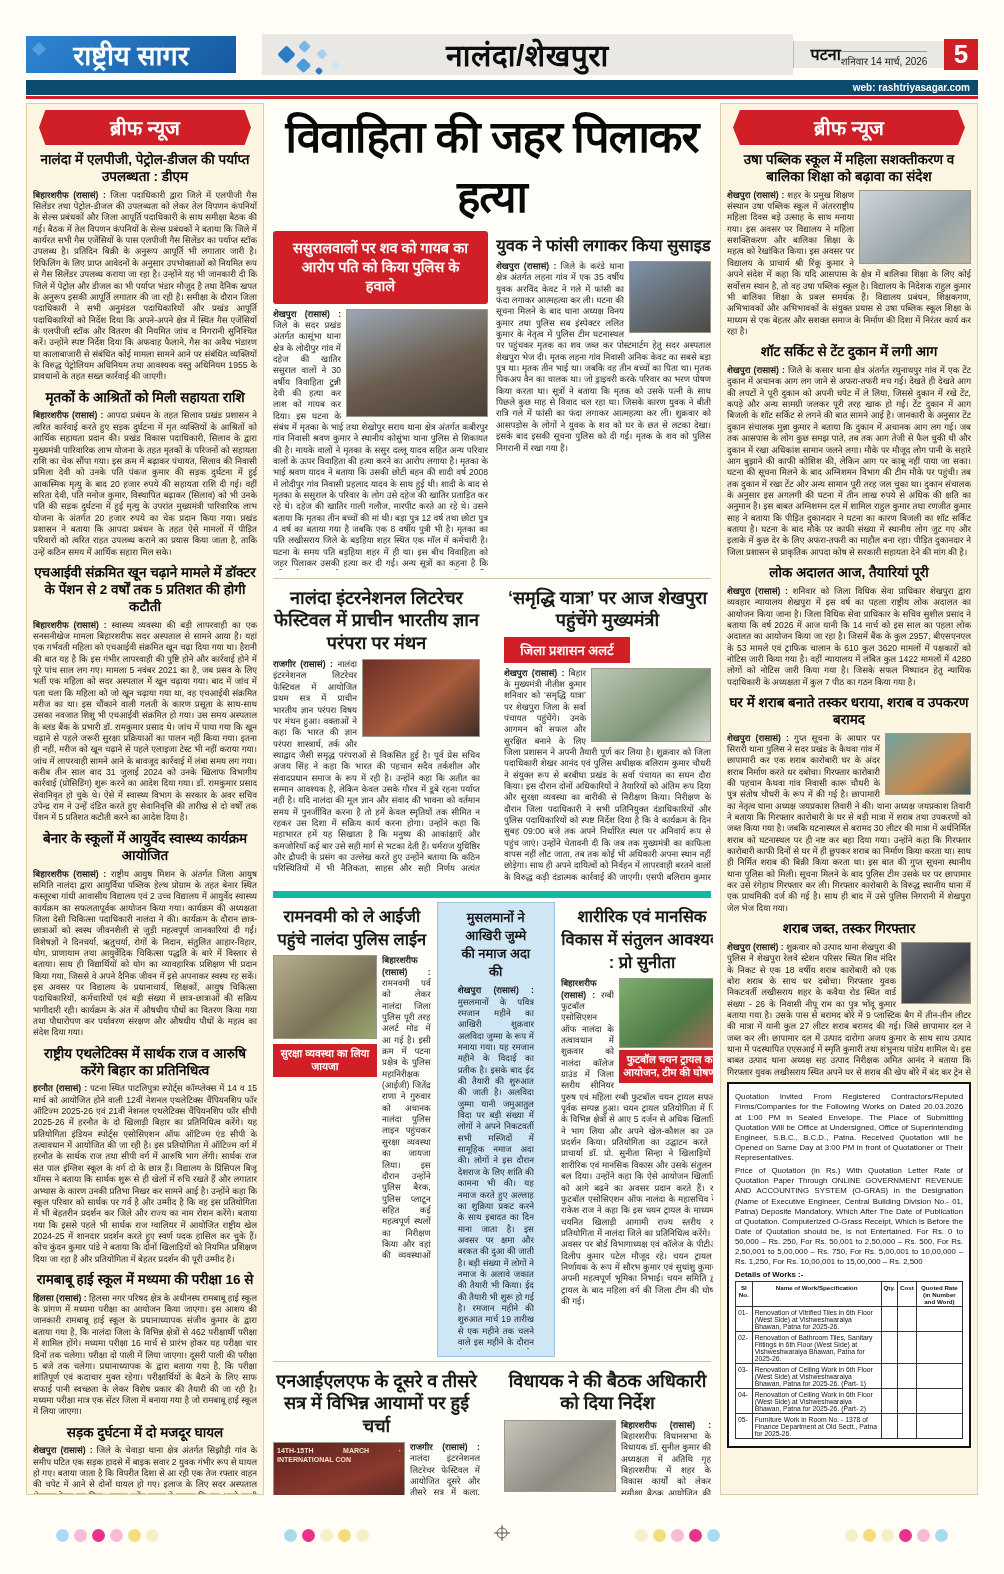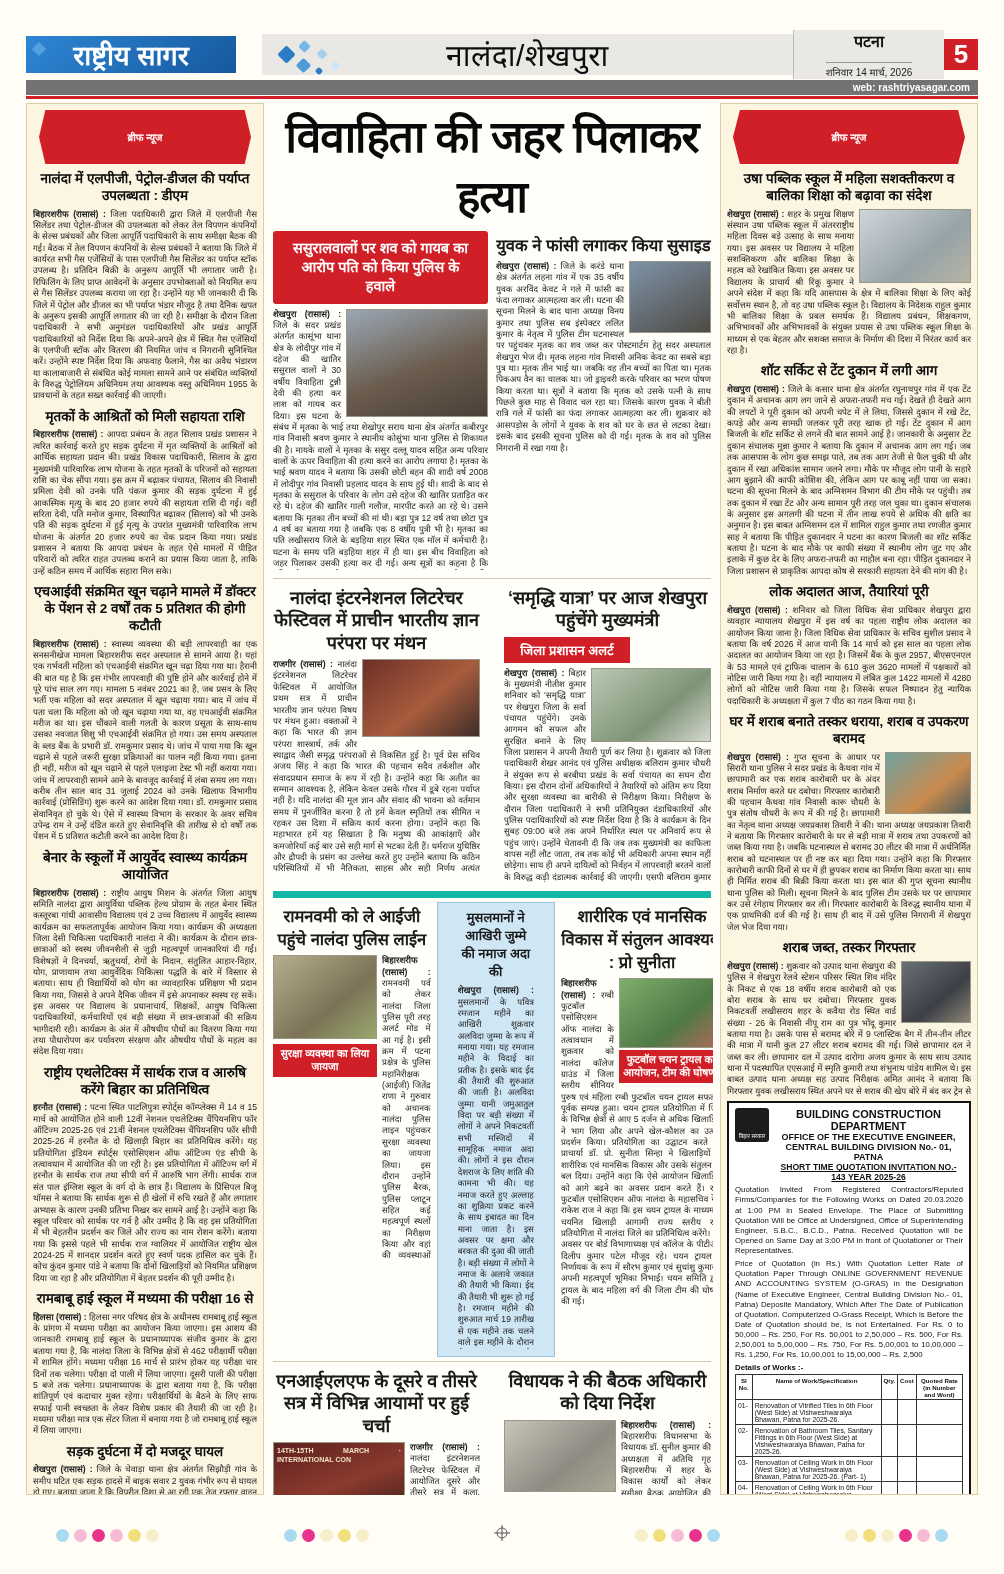--- a/index.html
+++ b/index.html
@@ -4,40 +4,40 @@
 <style>
   html,body{margin:0;padding:0;background:#fff;}
   body{font-family:"Liberation Sans","DejaVu Sans",sans-serif;color:#1a1a1a;}
   .page{position:relative;width:1004px;height:1574px;background:#fffdf6;overflow:hidden;margin:0 auto;}
   
   .masthead{position:absolute;left:26px;right:26px;top:28px;height:52px;display:flex;align-items:center;}
   .mh-logo{width:210px;background:linear-gradient(135deg,#2f86d4 0%,#15599e 100%);color:#fff;display:flex;align-items:center;justify-content:center;font-weight:bold;font-size:27px;position:relative;}
   .mh-logo .dmd{position:absolute;left:8px;top:8px;width:10px;height:10px;background:#6db4e8;transform:rotate(45deg);opacity:.6;}
   .mh-skew{width:26px;background:linear-gradient(100deg,#15599e 45%,#e9e8e4 46%);}
   .mh-center{flex:1;background:#e9e8e4;display:flex;align-items:center;justify-content:center;position:relative;}
-  .mh-center h1{margin:0;font-size:30px;font-weight:normal;color:#0d0d0d;letter-spacing:.5px;}
+  .mh-center h1{margin:0;font-size:30px;font-weight:bold;color:#0d0d0d;letter-spacing:.5px;}
   .mh-dmds{position:absolute;left:18px;top:6px;width:110px;height:40px;}
   .mh-dmds span{position:absolute;background:#3f8fd6;transform:rotate(45deg);border-radius:2px;}
   .mh-dmds .d1{left:0;top:8px;width:13px;height:13px;background:#2b7cc4;}
   .mh-dmds .d2{left:20px;top:2px;width:9px;height:9px;background:#79b7e6;}
   .mh-dmds .d3{left:18px;top:20px;width:11px;height:11px;background:#4e9bda;}
   .mh-dmds .d4{left:38px;top:10px;width:8px;height:8px;background:#a8cfee;}
   .mh-dmds .d5{left:52px;top:22px;width:7px;height:7px;background:#cfe4f6;}
   .mh-dmds .d6{left:36px;top:28px;width:6px;height:6px;background:#2b7cc4;}
-  .mh-right{width:150px;background:#e9e8e4;border-left:1px solid #bdbdb8;display:flex;flex-direction:column;align-items:center;justify-content:center;}
+  .mh-right{width:150px;background:#e9e8e4;border-left:1px solid #bdbdb8;display:flex;flex-direction:row;align-items:center;justify-content:center;}
   .mh-edition{font-weight:bold;font-size:16px;color:#111;}
   .mh-date{font-size:10px;color:#222;border-top:1px solid #999;padding-top:2px;margin-top:10px;}
   .mh-page{width:34px;background:#d01f27;color:#fff;font-weight:bold;font-size:26px;display:flex;align-items:center;justify-content:center;}
-  .webstrip{position:absolute;left:26px;right:26px;top:80px;height:15px;background:#737373;color:#fff;font-size:10px;font-weight:bold;display:flex;align-items:center;justify-content:flex-end;padding-right:8px;box-sizing:border-box;}
+  .webstrip{position:absolute;left:26px;right:26px;top:80px;height:15px;background:#0c4a6e;color:#fff;font-size:10px;font-weight:bold;display:flex;align-items:center;justify-content:flex-end;padding-right:8px;box-sizing:border-box;}
   .redrule{position:absolute;left:26px;right:26px;top:96px;height:3px;background:#d01f27;}
   
   .content{position:absolute;left:26px;right:26px;top:103px;height:1392px;display:grid;grid-template-columns:238px 1fr 258px;gap:7px;overflow:hidden;}
   .col-side{background:#fbf5e1;border:1px solid #d9cda5;padding:4px 6px;box-sizing:border-box;overflow:hidden;}
   .col-center{background:#fffef9;overflow:hidden;padding:0 2px;}
-  .ribbon{background:#d01f27;color:#fff;text-align:center;font-weight:bold;font-size:10px;padding:20px 0;clip-path:polygon(3% 0,97% 0,100% 50%,97% 100%,3% 100%,0 50%);margin:2px 6px 6px 6px;}
+  .ribbon{background:#d01f27;color:#fff;text-align:center;font-weight:bold;font-size:20px;padding:4px 0;clip-path:polygon(3% 0,97% 0,100% 50%,97% 100%,3% 100%,0 50%);margin:2px 6px 6px 6px;}
   .bhead{font-size:13.5px;line-height:1.25;font-weight:bold;text-align:center;margin:7px 0 4px 0;color:#0c0c0c;}
   .btext{font-size:8.6px;line-height:1.32;text-align:justify;margin:0 0 4px 0;color:#232323;overflow:hidden;max-height:calc(var(--l,99)*1.32em);}
   .dl{font-weight:bold;}
   
   .ph{background:linear-gradient(135deg,#b8b2a6,#8d887d);border:1px solid #998;box-sizing:border-box;}
   .float-r{float:right;margin:0 0 3px 5px;}
   .float-l{float:left;margin:0 5px 3px 0;}
   .ph-lead{width:142px;height:108px;background:linear-gradient(160deg,#9aa7b5 0%,#6b5d4e 55%,#4a4038 100%);}
   .ph-suicide{display:block;width:82px;height:72px;background:linear-gradient(150deg,#7e93a8,#4d4a44);}
   .ph-school{width:112px;height:74px;background:linear-gradient(140deg,#cfd6da,#97a3a8 60%,#b7b4a3);}
@@ -236,29 +236,20 @@
         <h3 class="bhead">घर में शराब बनाते तस्कर धराया, शराब व उपकरण बरामद</h3>
         <p class="btext clearfix" style="--l:17"><span class="ph ph-liquor1 float-r"></span><b class="dl">शेखपुरा (रासासं) :</b> <span>गुप्त सूचना के आधार पर सिरारी थाना पुलिस ने सदर प्रखंड के कैथवा गांव में छापामारी कर एक शराब कारोबारी घर के अंदर शराब निर्माण करते धर दबोचा। गिरफ्तार कारोबारी की पहचान कैथवा गांव निवासी कारू चौधरी के पुत्र संतोष चौधरी के रूप में की गई है। छापामारी का नेतृत्व थाना अध्यक्ष जयप्रकाश तिवारी ने की। थाना अध्यक्ष जयप्रकाश तिवारी ने बताया कि गिरफ्तार कारोबारी के घर से बड़ी मात्रा में शराब तथा उपकरणों को जब्त किया गया है। जबकि घटनास्थल से बरामद 30 लीटर की मात्रा में अर्धनिर्मित शराब को घटनास्थल पर ही नष्ट कर बहा दिया गया। उन्होंने कहा कि गिरफ्तार कारोबारी काफी दिनों से घर में ही छुपकर शराब का निर्माण किया करता था। साथ ही निर्मित शराब की बिक्री किया करता था। इस बात की गुप्त सूचना स्थानीय थाना पुलिस को मिली। सूचना मिलने के बाद पुलिस टीम उसके घर पर छापामार कर उसे रंगेहाथ गिरफ्तार कर ली। गिरफ्तार कारोबारी के विरुद्ध स्थानीय थाना में एक प्राथमिकी दर्ज की गई है। साथ ही बाद में उसे पुलिस निगरानी में शेखपुरा जेल भेज दिया गया।</span></p>
       </article>
 
       <article>
         <h3 class="bhead">शराब जब्त, तस्कर गिरफ्तार</h3>
         <p class="btext clearfix" style="--l:12"><span class="ph ph-liquor2 float-r"></span><b class="dl">शेखपुरा (रासासं) :</b> <span>शुक्रवार को उत्पाद थाना शेखपुरा की पुलिस ने शेखपुरा रेलवे स्टेशन परिसर स्थित शिव मंदिर के निकट से एक 18 वर्षीय शराब कारोबारी को एक बोरा शराब के साथ धर दबोचा। गिरफ्तार युवक निकटवर्ती लखीसराय शहर के कवैया रोड स्थित वार्ड संख्या - 26 के निवासी नीपू राम का पुत्र भोंदू कुमार बताया गया है। उसके पास से बरामद बोरे में 9 प्लास्टिक बैग में तीन-तीन लीटर की मात्रा में यानी कुल 27 लीटर शराब बरामद की गई। जिसे छापामार दल ने जब्त कर ली। छापामार दल में उत्पाद दारोगा अजय कुमार के साथ साथ उत्पाद थाना में पदस्थापित एएसआई में स्मृति कुमारी तथा शंभुनाथ पांडेय शामिल थे। इस बाबत उत्पाद थाना अध्यक्ष सह उत्पाद निरीक्षक अमित आनंद ने बताया कि गिरफ्तार युवक लखीसराय स्थित अपने घर से शराब की खेप बोरे में बंद कर ट्रेन से लेकर यहां आया था। जो कि शहर के अवैध शराब बिक्री के अड्डे पर पहुंचाने जाने वाला था। उन्होंने कहा कि गुप्त सूचना के आधार पर ट्रेन से शेखपुरा रेलवे स्टेशन पर उतरते ही उसे स्टेशन से बाहर शिव मंदिर के पास छापामार दल ने रंगेहाथ गिरफ्तार कर लिया।</span></p>
       </article>
 
       <section class="tender">
-        <div class="t-head">
-          <div class="emblem">बिहार सरकार</div>
-          <div class="t-titles">
-            <div class="t1">BUILDING CONSTRUCTION DEPARTMENT</div>
-            <div class="t2">OFFICE OF THE EXECUTIVE ENGINEER,</div>
-            <div class="t3">CENTRAL BUILDING DIVISION No.- 01, PATNA</div>
-            <div class="t4">SHORT TIME QUOTATION INVITATION NO.- 143 YEAR 2025-26</div>
-          </div>
-        </div>
         <p class="t-para">Quotation Invited From Registered Contractors/Reputed Firms/Companies for the Following Works on Dated 20.03.2026 at 1:00 PM in Sealed Envelope. The Place of Submitting Quotation Will be Office at Undersigned, Office of Superintending Engineer, S.B.C., B.C.D., Patna. Received Quotation will be Opened on Same Day at 3:00 PM in front of Quotationer or Their Representatives.</p>
         <p class="t-para">Price of Quotation (in Rs.) With Quotation Letter Rate of Quotation Paper Through ONLINE GOVERNMENT REVENUE AND ACCOUNTING SYSTEM (O-GRAS) in the Designation (Name of Executive Engineer, Central Building Division No.- 01, Patna) Deposite Mandatory, Which After The Date of Publication of Quotation. Computerized O-Grass Receipt, Which is Before the Date of Quotation should be, is not Entertained. For Rs. 0 to 50,000 – Rs. 250, For Rs. 50,001 to 2,50,000 – Rs. 500, For Rs. 2,50,001 to 5,00,000 – Rs. 750, For Rs. 5,00,001 to 10,00,000 – Rs. 1,250, For Rs. 10,00,001 to 15,00,000 – Rs. 2,500</p>
         <div class="t-details">Details of Works :-</div>
         <table class="t-table">
           <thead>
             <tr>
               <th>Sl No.</th>
               <th>Name of Work/Specification</th>
               <th>Qty.</th>
               <th>Cost</th>

